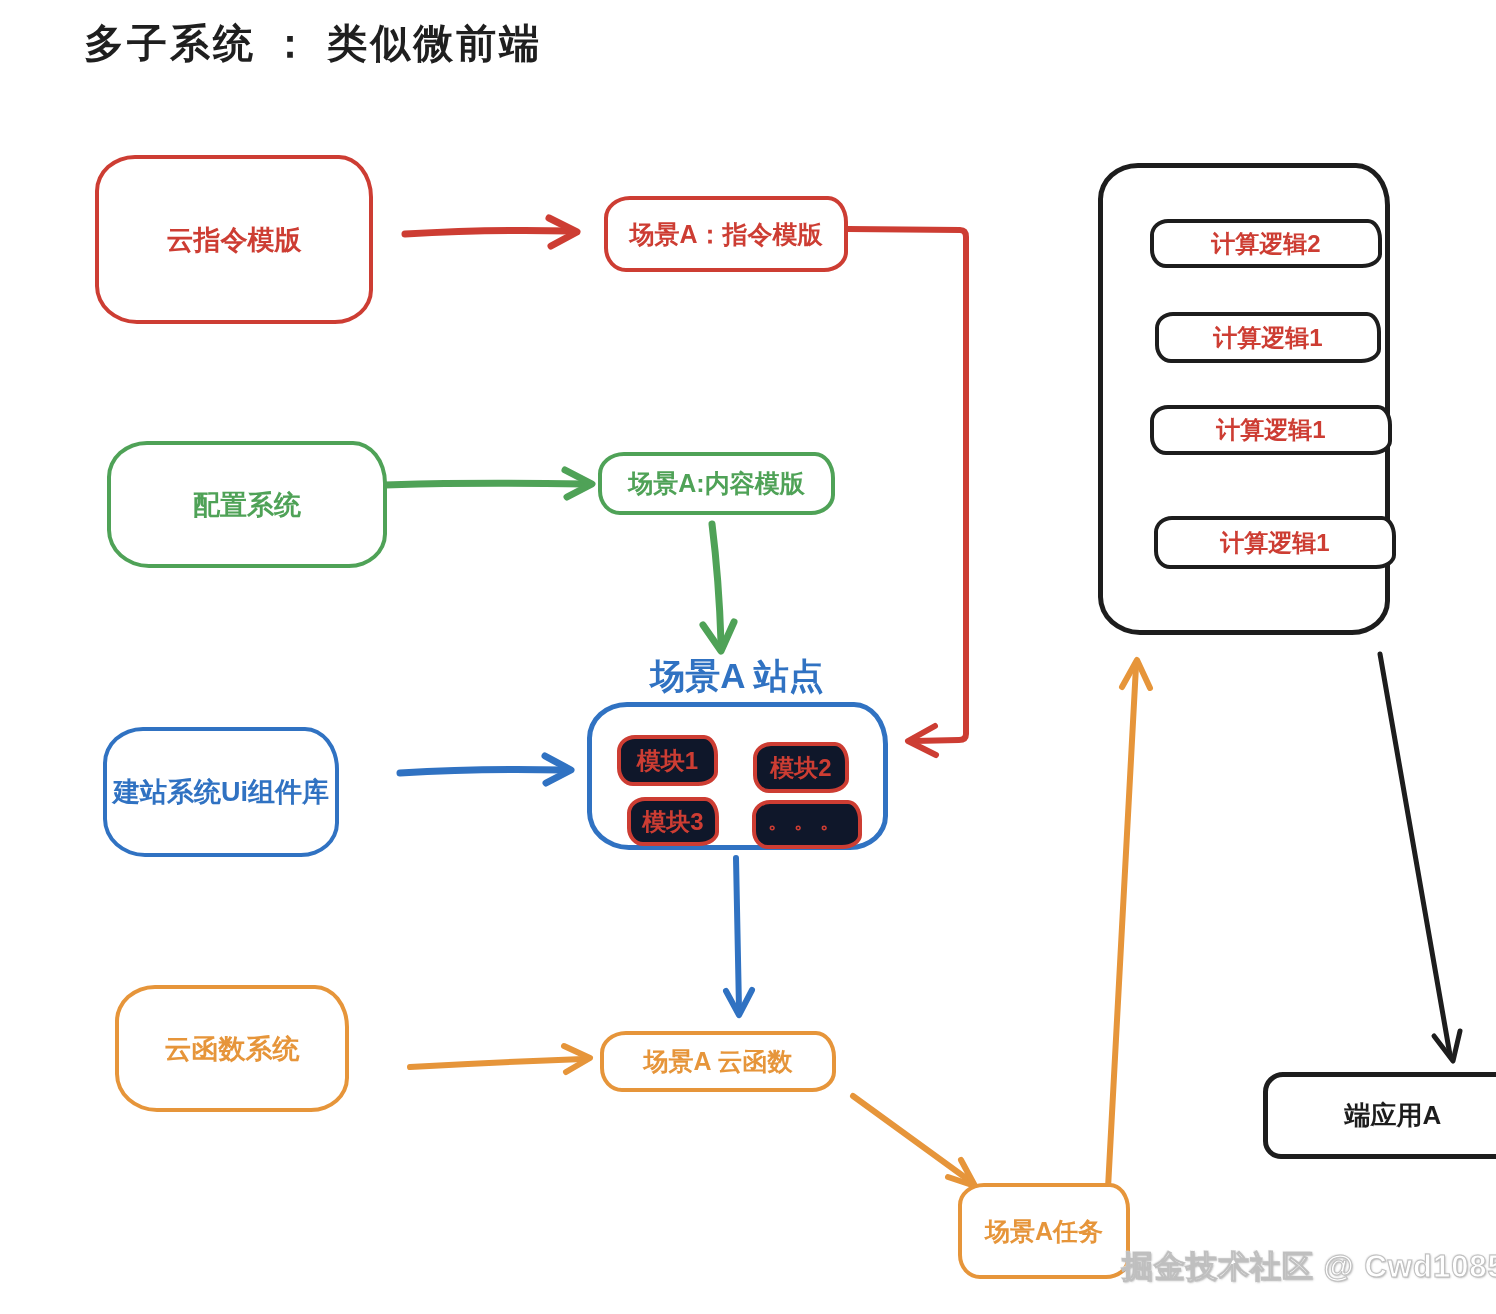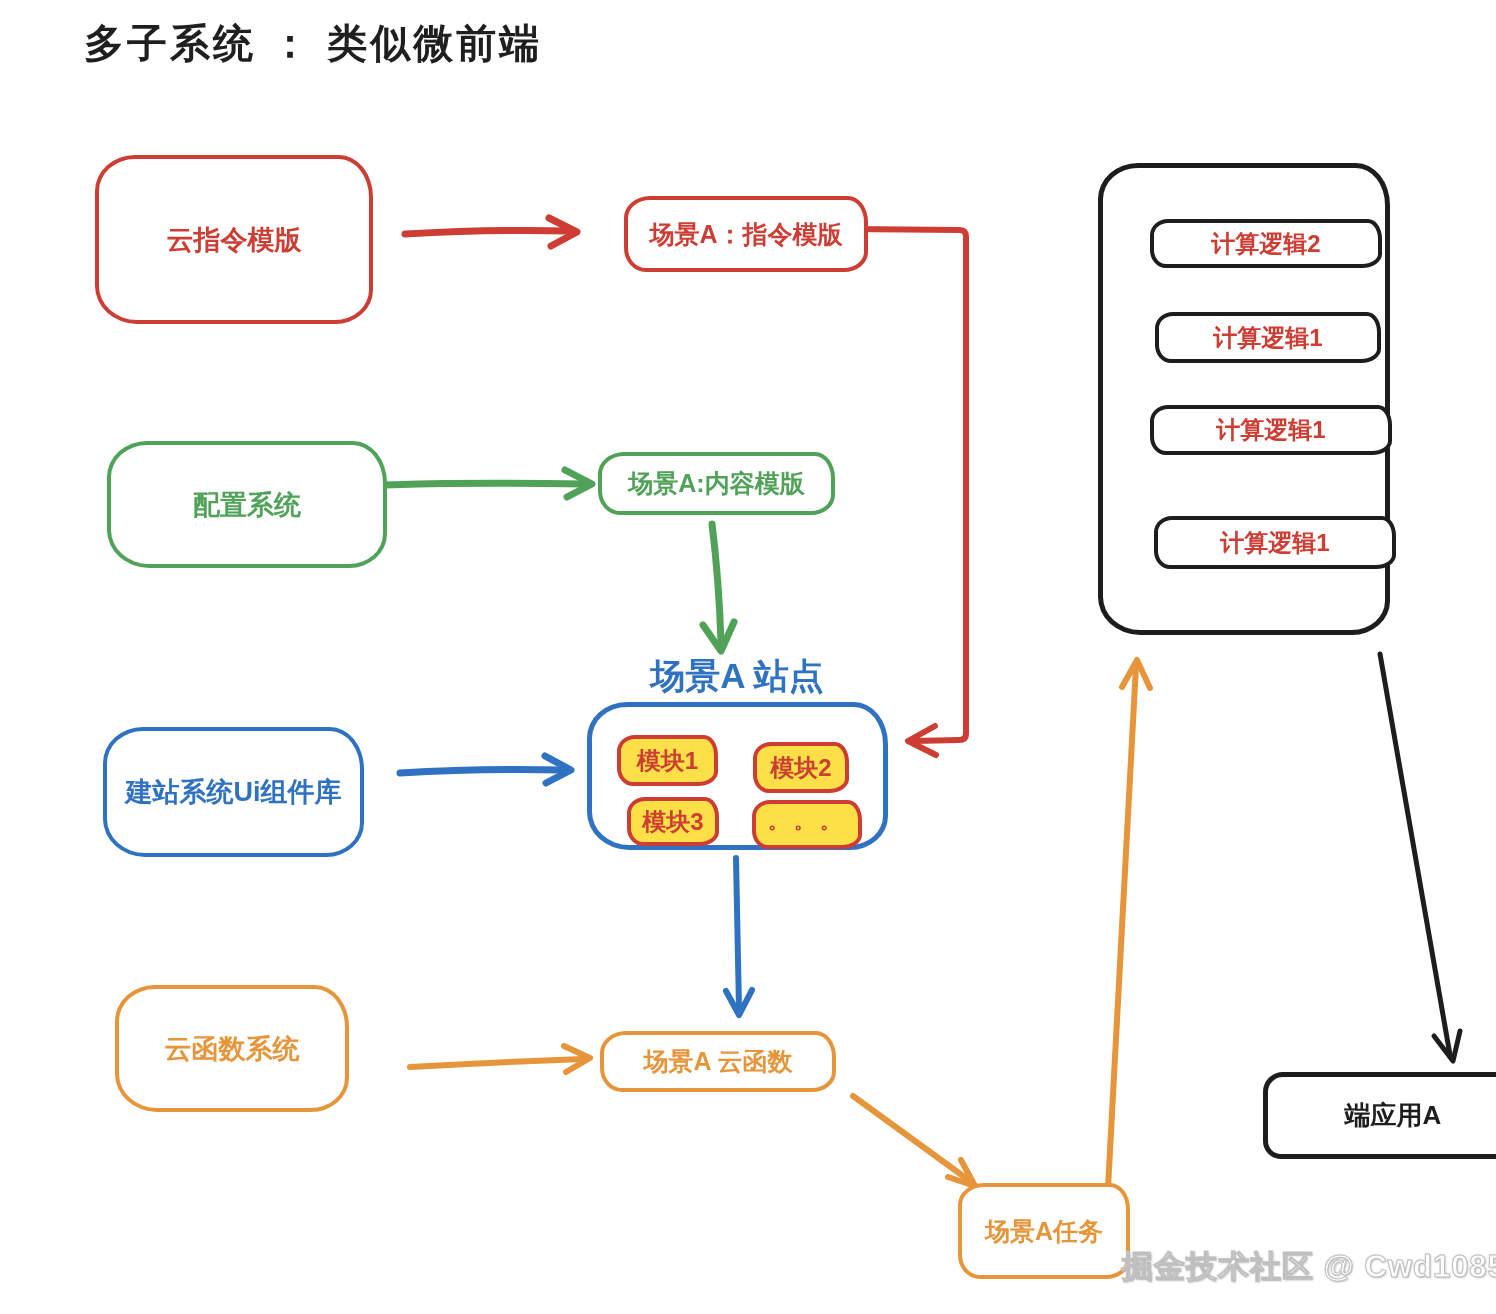--- a/index.html
+++ b/index.html
@@ -26,21 +26,21 @@
   .blue  {border:4px solid var(--blue);  color:var(--blue);}
   .orange{border:4px solid var(--orange);color:var(--orange);}
   .ink   {border:5px solid var(--ink);   color:var(--ink);}
   .fs27{font-size:27px;} .fs25{font-size:25px;} .fs24{font-size:24px;}
   .site-label{
     position:absolute;left:637px;top:653px;width:200px;text-align:center;
     color:var(--blue);font-size:35px;font-weight:700;
   }
   .site-box{left:587px;top:702px;width:301px;height:148px;border-width:5px;}
   .module{position:absolute;border:4px solid var(--red);color:var(--red);
-    display:flex;align-items:center;justify-content:center;font-weight:700;background:#fde047;box-sizing:border-box;}
+    display:flex;align-items:center;justify-content:center;font-weight:700;background:#0f172a;box-sizing:border-box;}
   .dots{font-size:20px;letter-spacing:6px;line-height:1;transform:translateY(-22%);}
   .compute-box{left:1098px;top:163px;width:292px;height:472px;text-decoration:underline;}
   .compute-item{position:absolute;border:4px solid var(--ink);color:var(--red);
     display:flex;align-items:center;justify-content:center;font-weight:700;font-size:24px;background:#fff;box-sizing:border-box;}
   .client{left:1263px;top:1072px;width:260px;height:87px;font-size:26px;border-radius:20px 16px 20px 18px;}
   .watermark{
     position:absolute;left:1122px;top:1246px;font-size:31px;font-weight:600;
     color:var(--watermark);-webkit-text-stroke:1px #bfbfbf;
     text-shadow:1px 1px 2px rgba(120,120,120,.55),-1px -1px 1px rgba(230,230,230,.9);
     letter-spacing:1px;white-space:nowrap;
@@ -93,21 +93,21 @@
     <g style="stroke:var(--ink)" stroke-width="5">
       <path d="M1380,654 L1450,1055"></path>
       <polyline points="1434,1036 1453,1061 1460,1031"></polyline>
     </g>
   </svg>
 
   <div class="node red r-xl fs27" style="left:95px;top:155px;width:278px;height:169px;">
     <span>云指令模版</span>
   </div>
 
-  <div class="node red r-lg fs25" style="left:624px;top:196px;width:244px;height:76px;">
+  <div class="node red r-lg fs25" style="left:604px;top:196px;width:244px;height:76px;">
     <span>场景A：指令模版</span>
   </div>
 
   <div class="node green r-xl fs27" style="left:107px;top:441px;width:280px;height:127px;">
     <span>配置系统</span>
   </div>
 
   <div class="node green r-lg fs25" style="left:598px;top:452px;width:237px;height:63px;">
     <span>场景A:内容模版</span>
   </div>
@@ -122,21 +122,21 @@
       <span>模块2</span>
     </div>
     <div class="module r-md fs24" style="left:35px;top:90px;width:92px;height:49px;">
       <span>模块3</span>
     </div>
     <div class="module r-md" style="left:160px;top:93px;width:110px;height:49px;">
       <span class="dots">。。。</span>
     </div>
   </div>
 
-  <div class="node blue r-xl fs27" style="left:103px;top:727px;width:261px;height:130px;">
+  <div class="node blue r-xl fs27" style="left:103px;top:727px;width:236px;height:130px;">
     <span>建站系统Ui组件库</span>
   </div>
 
   <div class="node orange r-xl fs27" style="left:115px;top:985px;width:234px;height:127px;">
     <span>云函数系统</span>
   </div>
 
   <div class="node orange r-lg fs25" style="left:600px;top:1031px;width:236px;height:61px;">
     <span>场景A 云函数</span>
   </div>

